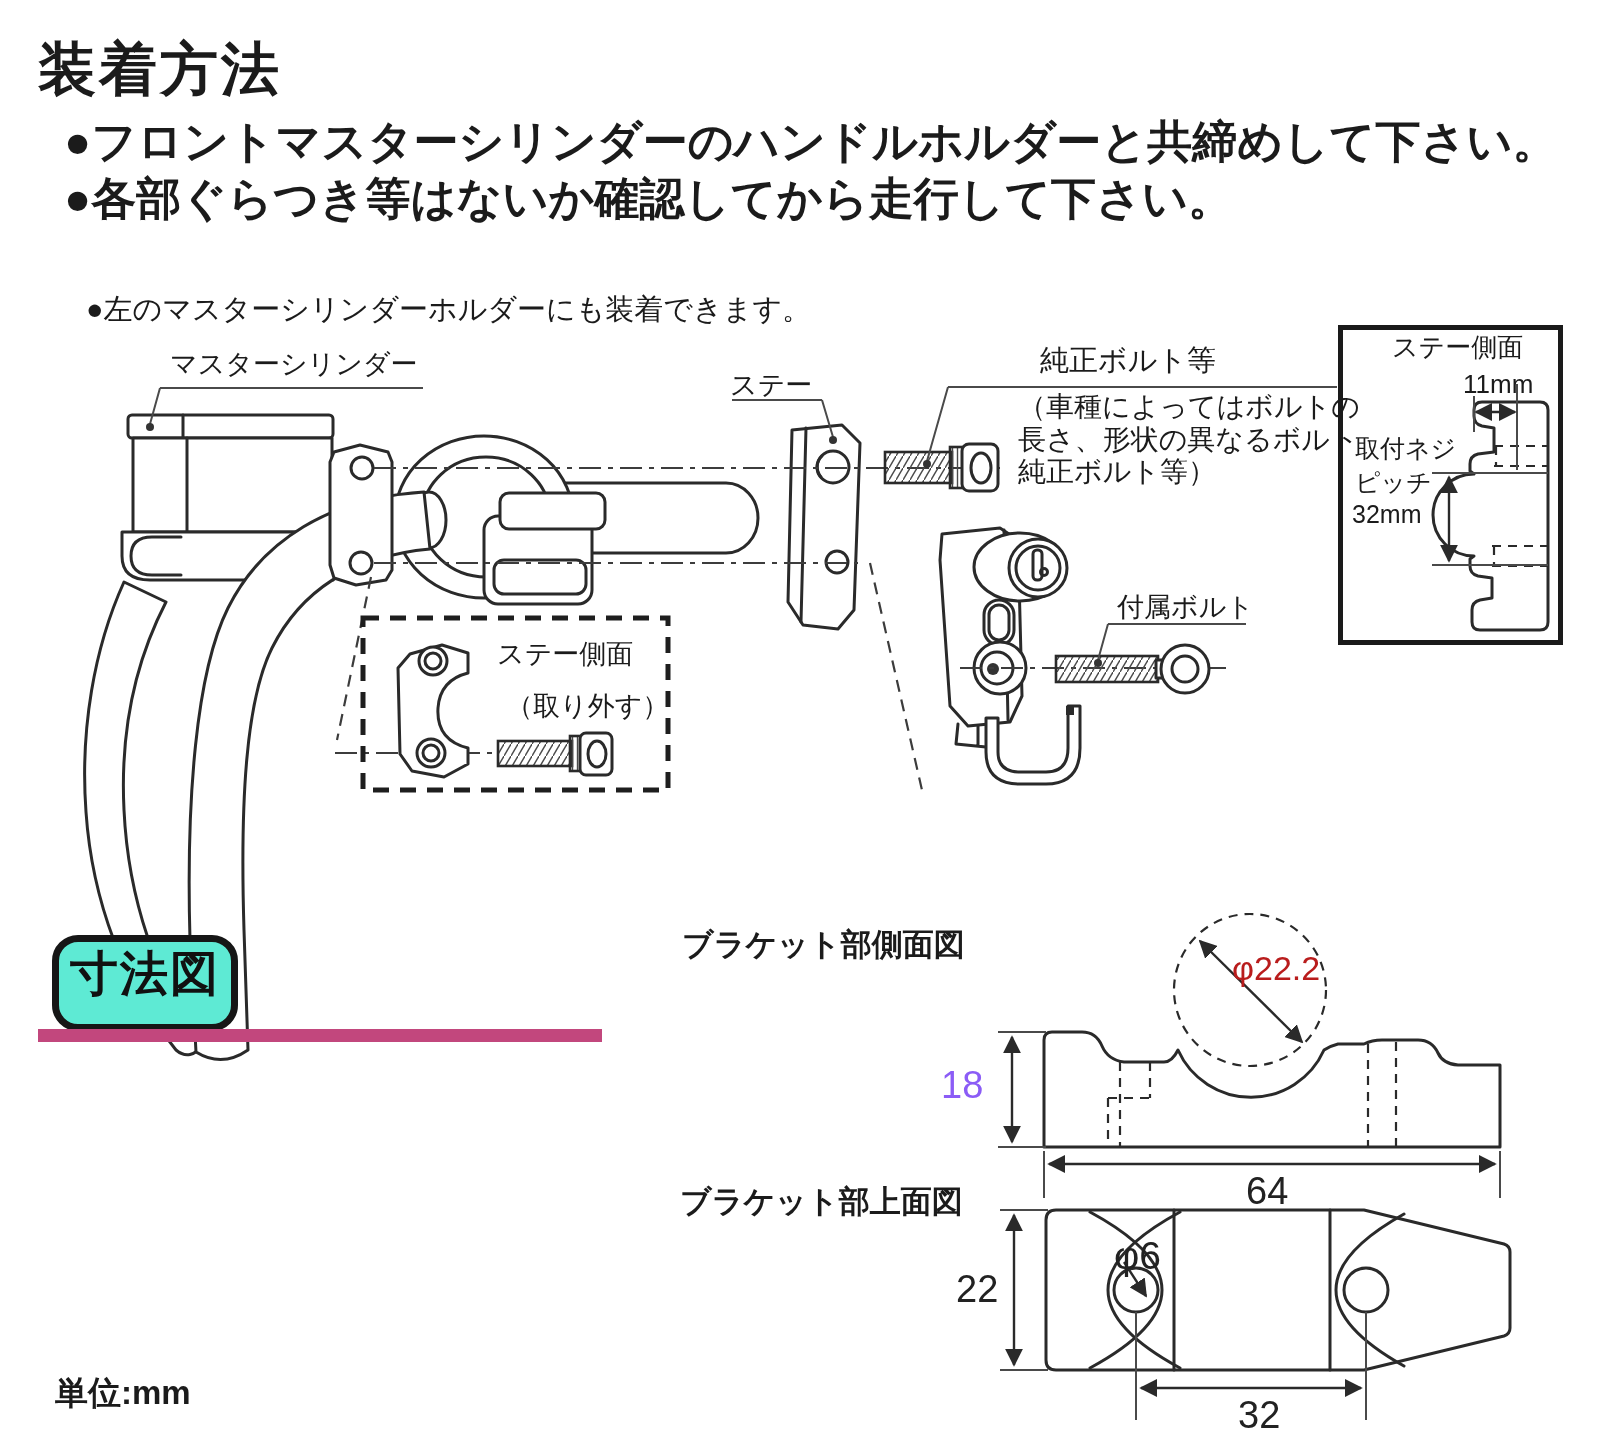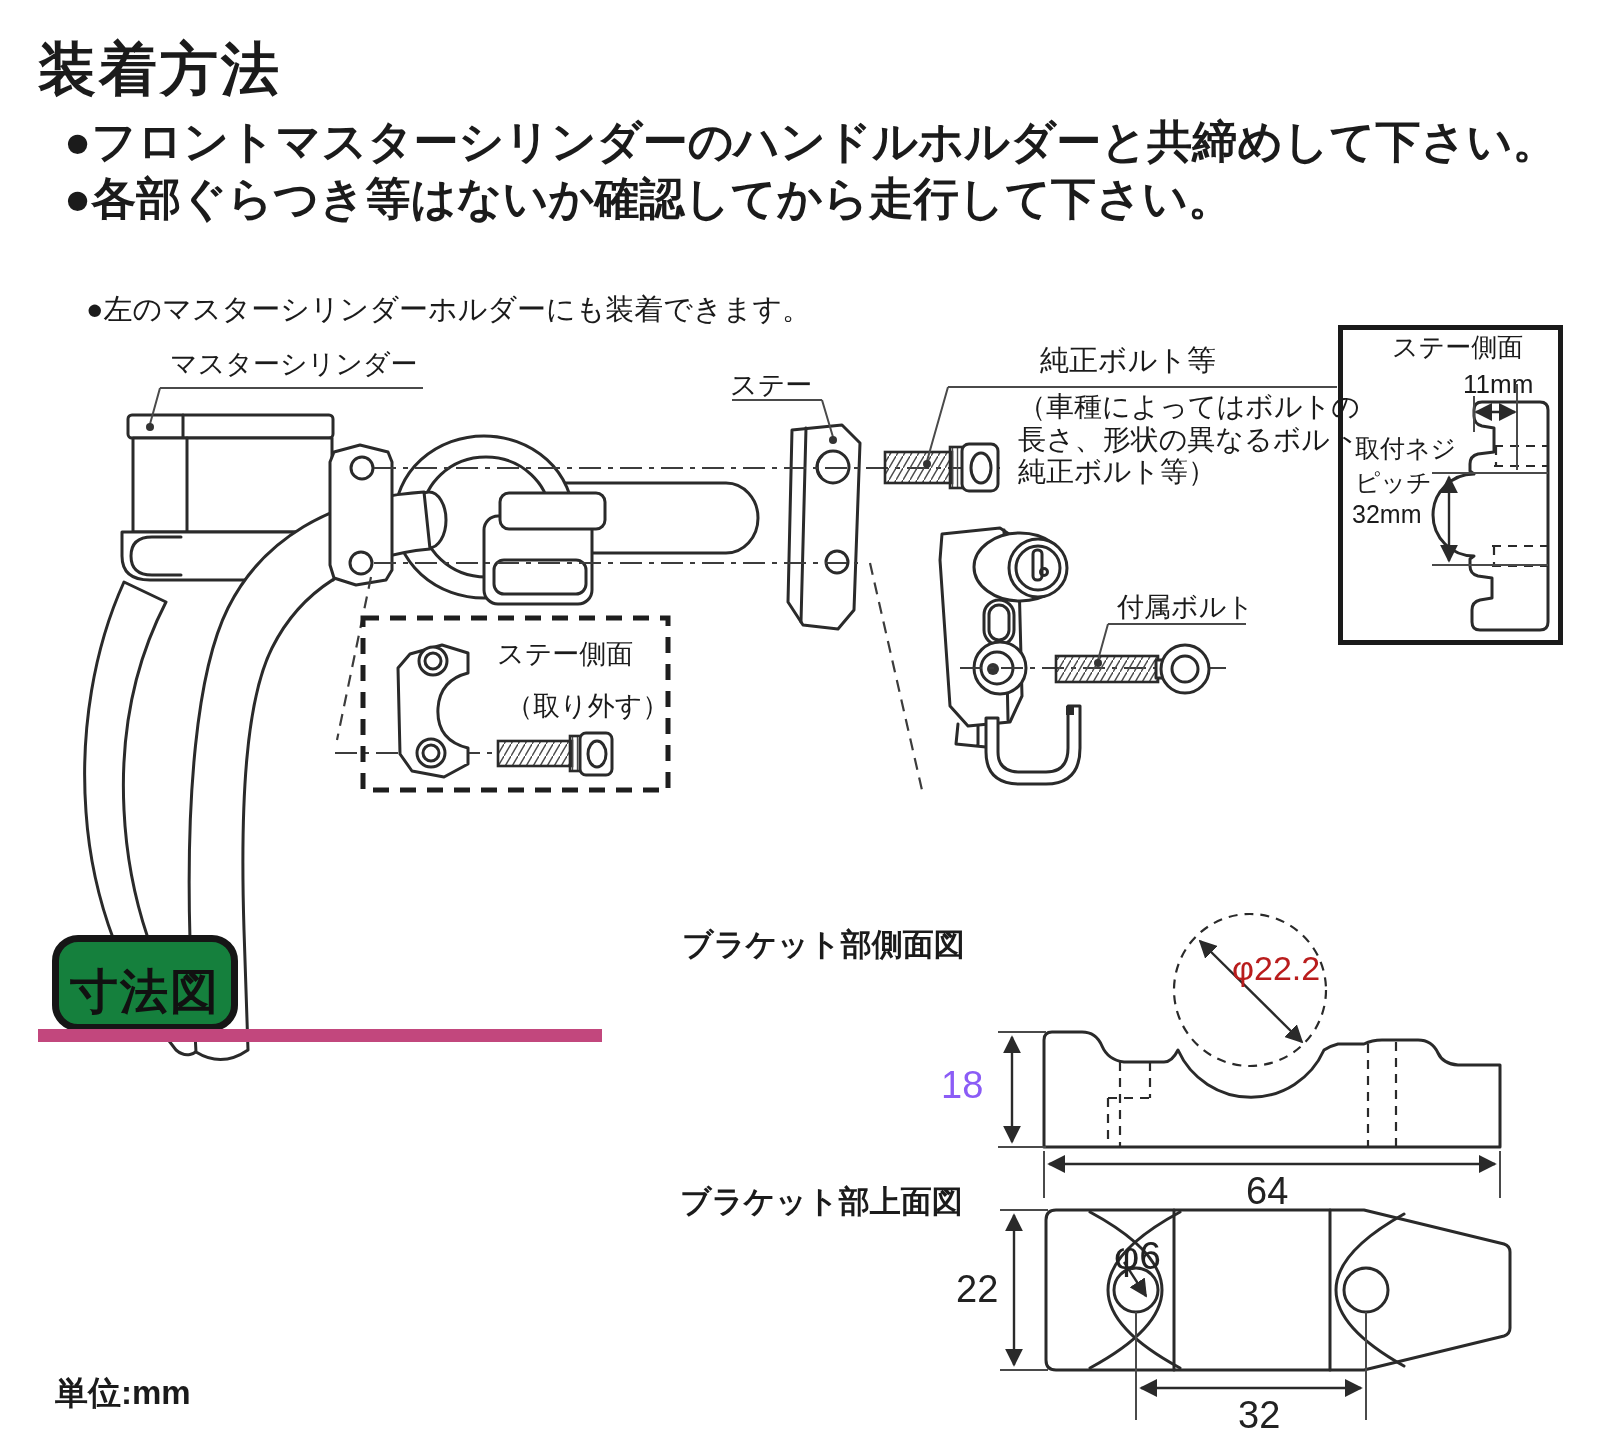--- a/index.html
+++ b/index.html
@@ -30,21 +30,21 @@
   .lbl-ib{left:1117px;top:594px;font-size:27px;}
   .lbl-gh{left:497px;top:641px;font-size:27px;}
   .lbl-gh2{left:506px;top:693px;font-size:27px;}
   .inset{position:absolute;left:1338px;top:325px;width:215px;height:310px;border:5px solid #1a1a1a;background:transparent;}
   .lbl-sside{left:1392px;top:334px;font-size:26px;}
   .lbl-11{left:1463px;top:371px;font-size:26px;}
   .lbl-tn1{left:1355px;top:436px;font-size:25px;}
   .lbl-tn2{left:1355px;top:470px;font-size:25px;}
   .lbl-tn3{left:1352px;top:502px;font-size:25px;}
   .badge{position:absolute;left:52px;top:935px;width:172px;height:82px;border:7px solid #161616;
-         border-radius:26px;background:#15803d;display:flex;align-items:flex-end;justify-content:center;}
+         border-radius:26px;background:#5eead4;display:flex;align-items:flex-start;justify-content:center;}
   .badge span{font-size:48px;font-weight:900;letter-spacing:2px;color:#111;}
   .hh{left:278px;top:938px;font-size:35px;letter-spacing:1.5px;color:#222;}
   .pinkbar{position:absolute;left:38px;top:1029px;width:564px;height:13px;background:#c2477d;}
   .lbl-sv{left:682px;top:929px;font-size:31px;}
   .lbl-tv{left:680px;top:1186px;font-size:31px;}
   .unit{left:55px;top:1376px;font-size:33px;}
   .d-phi22{left:1232px;top:951px;font-size:34px;color:#b91c1c;}
   .d-18{left:941px;top:1066px;font-size:38px;color:#8b5cf6;}
   .d-64{left:1246px;top:1172px;font-size:38px;color:#222;}
   .d-22{left:956px;top:1270px;font-size:38px;color:#222;}

